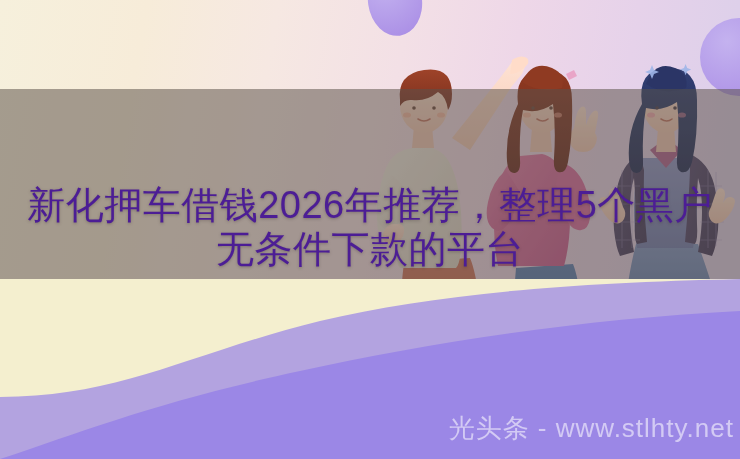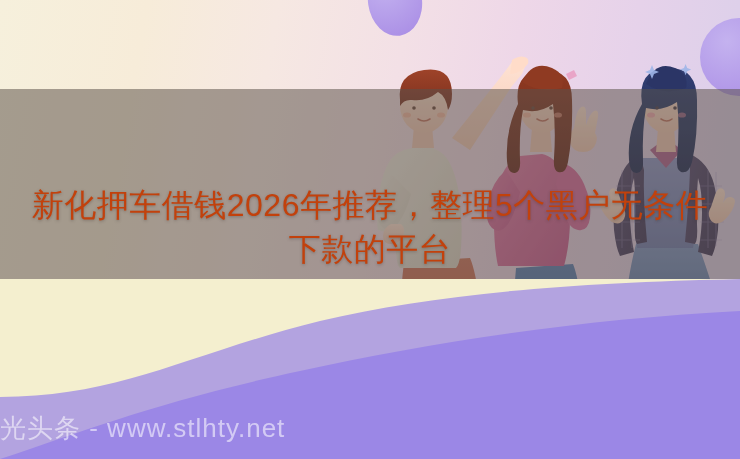--- a/index.html
+++ b/index.html
@@ -62,39 +62,39 @@
   .dark-band-tint{
     position:absolute; left:0; right:0;
     top:89px; height:281px;
     background:rgba(150,143,136,0.30);
   }
 
   
   .title{
     position:absolute; left:0; right:0; top:183px;
     text-align:center;
-    color:#c2410c;
-    font-size:32px;
+    color:#4c1d95;
+    font-size:38px;
     line-height:44px;
     letter-spacing:0.5px;
     padding:0 21px;
     text-shadow:0 1px 3px rgba(60,50,45,0.35);
     font-weight:400;
     white-space:normal;
   }
 
   
   .watermark{
     position:absolute; left:0; right:0; bottom:14px;
-    text-align:left;
+    text-align:right;
     color:rgba(255,255,255,0.56);
     font-size:26px;
     line-height:34px;
     letter-spacing:1px;
-    padding-right:15px;
+    padding-right:6px;
   }
 </style>
 </head>
 <body>
 
 <div class="banner">
 
   <div class="bg-base"></div>
 
   <div class="blob blob-top-left-ellipse"></div>

